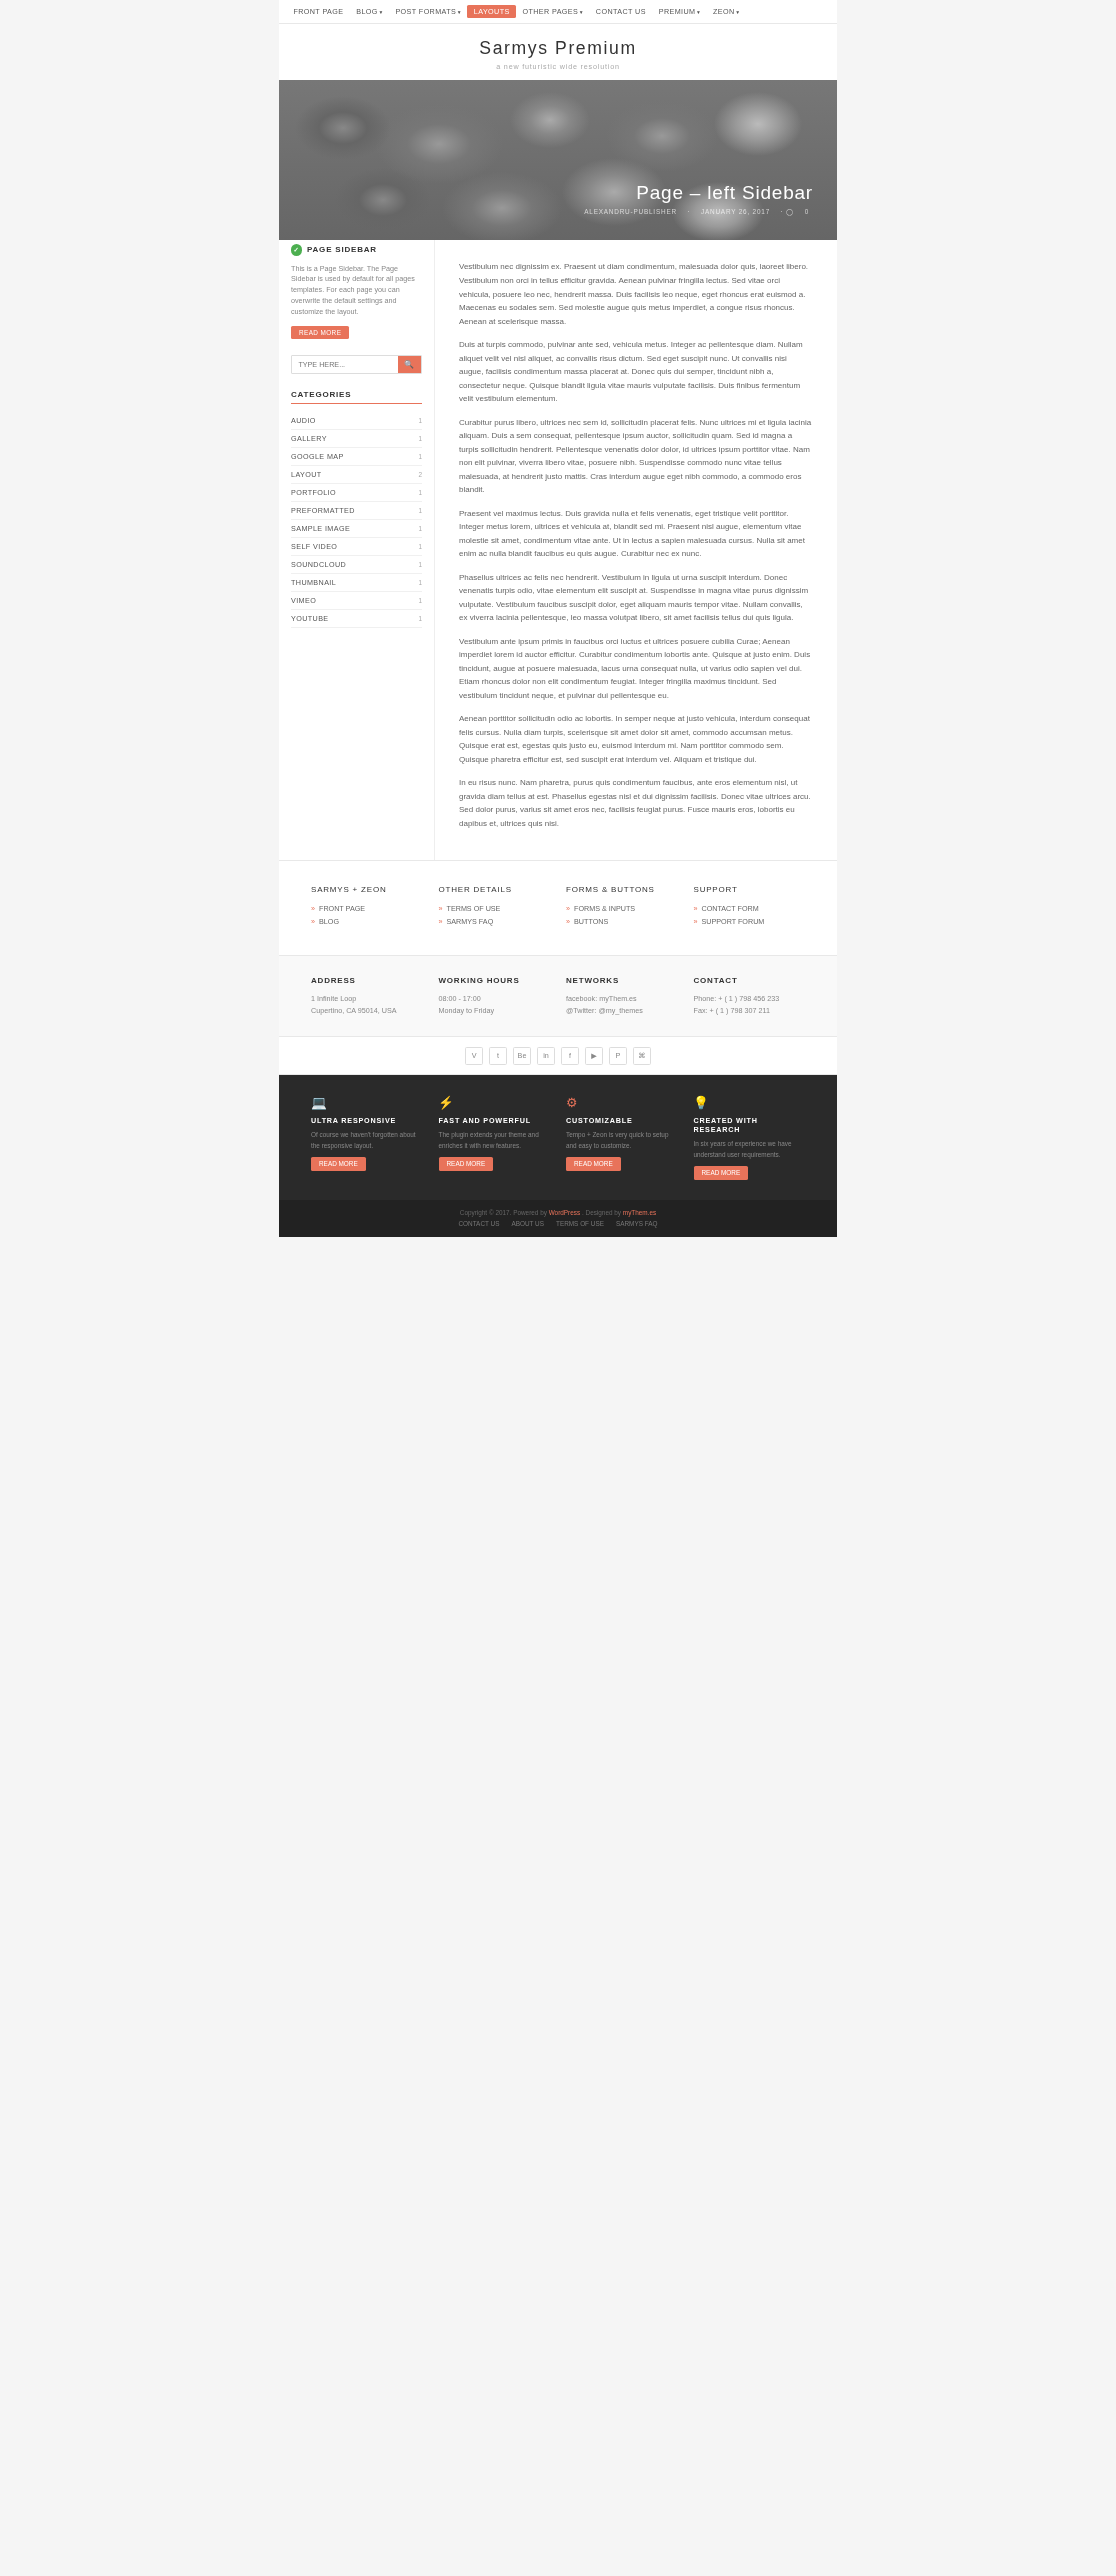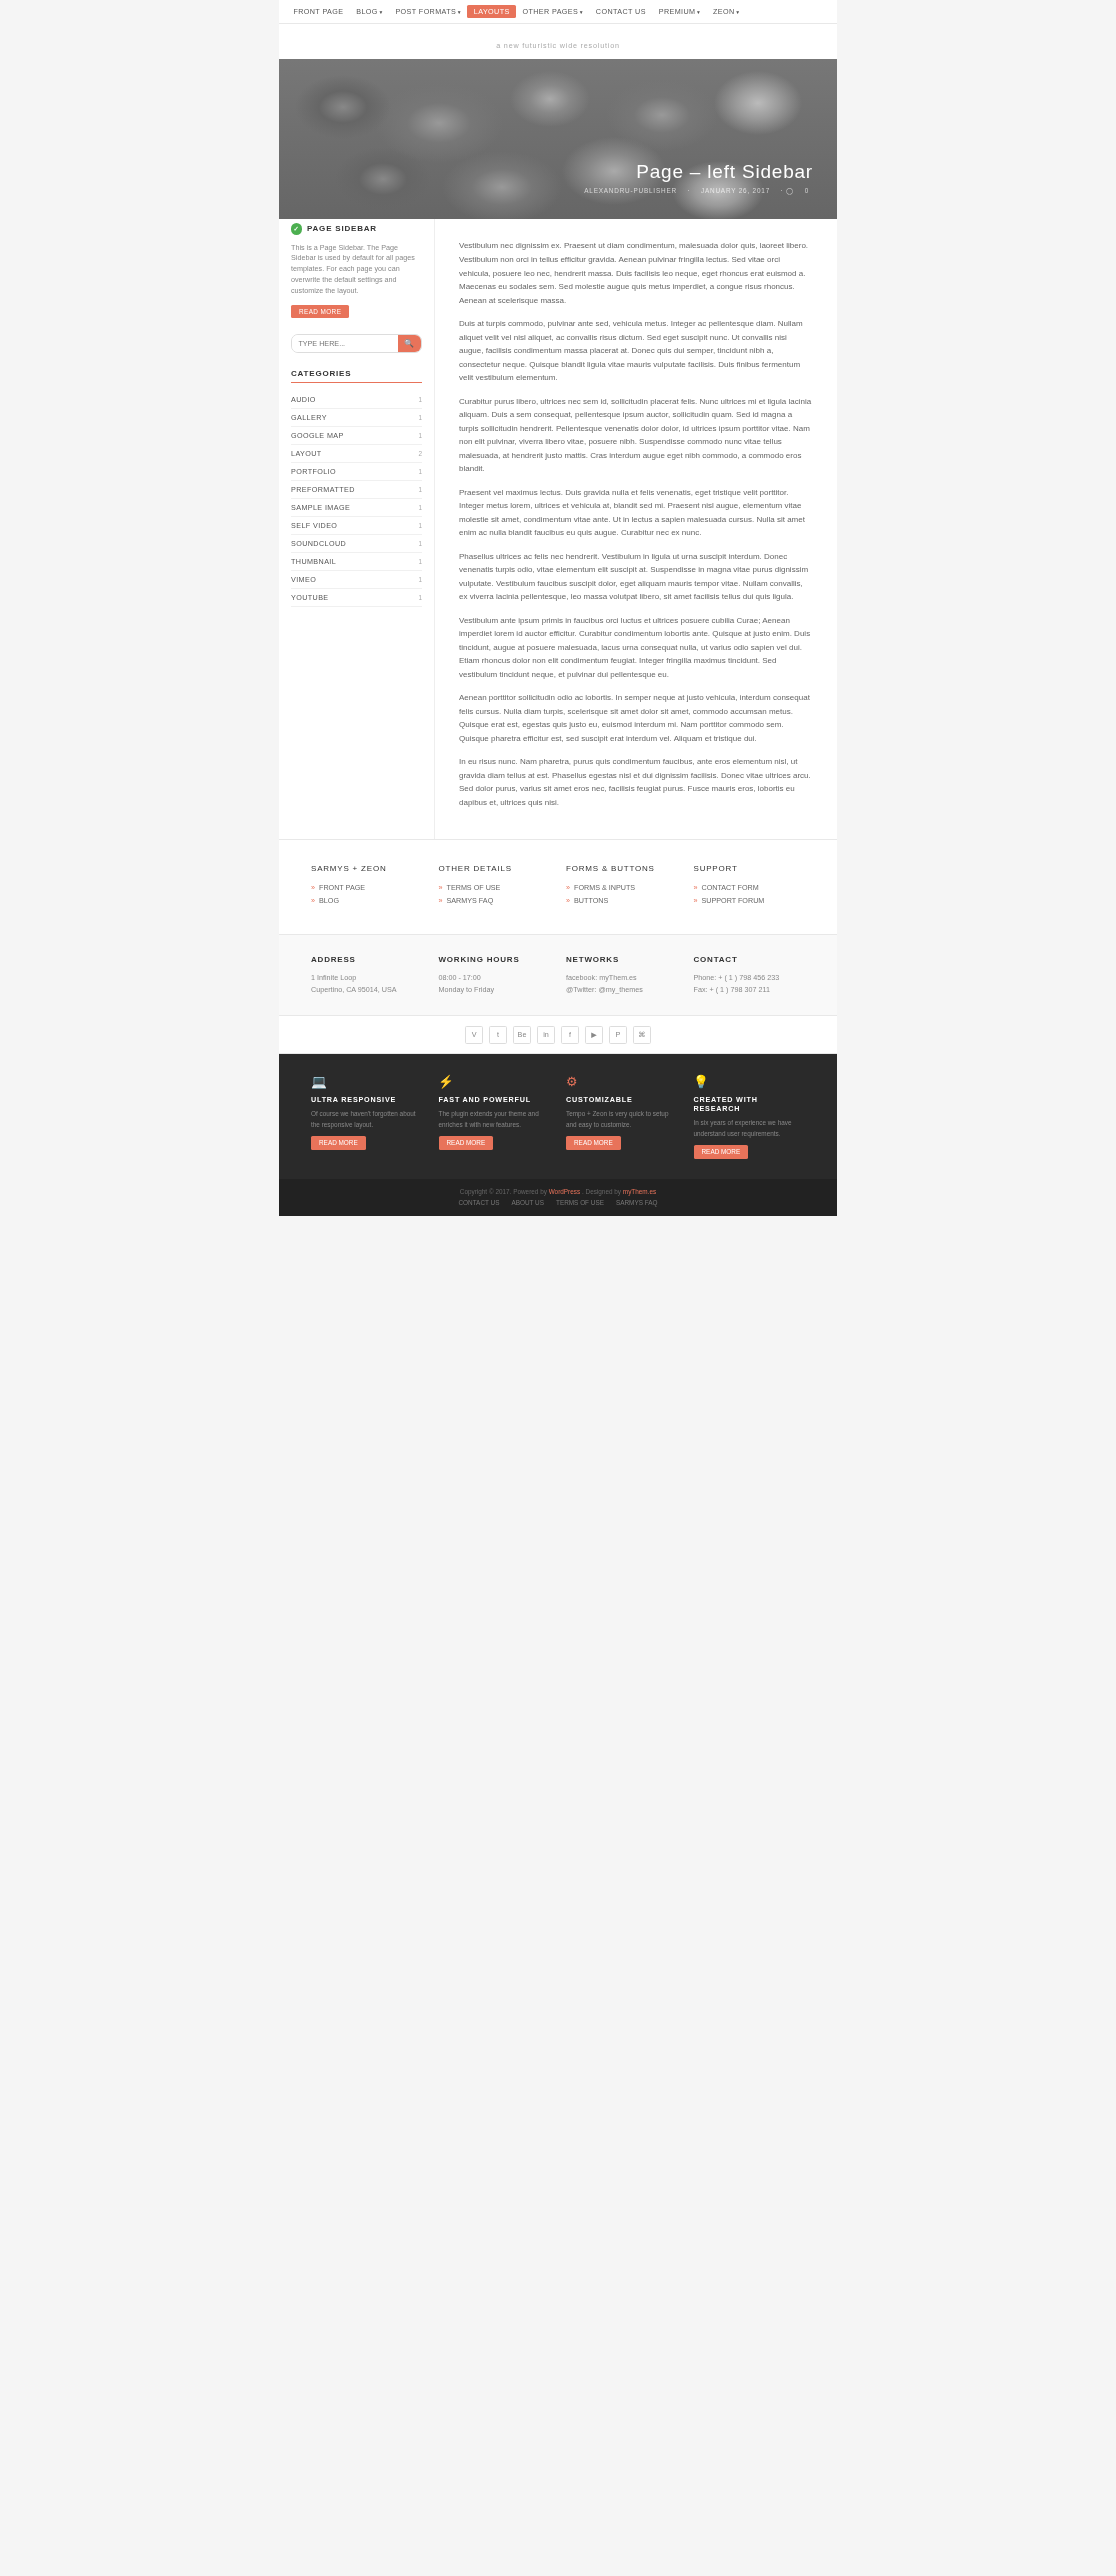--- a/index.html
+++ b/index.html
@@ -39,21 +39,21 @@
     
     .main-wrapper { display: flex; background: #fff; }
     
     
     .sidebar { width: 156px; min-width: 156px; padding: 4px 12px; border-right: 0.8px solid #eee; background: #fff; }
     .sidebar-widget { margin-bottom: 16px; }
     .sidebar-widget-title { display: flex; align-items: center; font-size: 8px; font-weight: 700; color: #333; text-transform: uppercase; letter-spacing: 0.8px; margin-bottom: 8px; }
     .sidebar-check { width: 11.2px; height: 11.2px; background: #4caf50; border-radius: 50%; margin-right: 4.8px; display: inline-flex; align-items: center; justify-content: center; color: #fff; font-size: 6.4px; flex-shrink: 0; }
     .sidebar-text { font-size: 7.2px; color: #888; line-height: 1.5; margin-bottom: 8px; }
     .read-more-btn { background: #e8735a; color: #fff; border: none; padding: 3.2px 8px; font-size: 6.4px; border-radius: 1.6px; cursor: pointer; text-transform: uppercase; letter-spacing: 0.4px; }
-    .search-box { display: flex; align-items: center; border: 0.8px solid #ddd; border-radius: 7px; overflow: hidden; margin-bottom: 16px; }
+    .search-box { display: flex; align-items: center; border: 0.8px solid #ddd; border-radius: 1px; overflow: hidden; margin-bottom: 16px; }
     .search-input { flex: 1; border: none; padding: 4px 6.4px; font-size: 7.2px; outline: none; color: #999; }
     .search-btn { background: #e8735a; border: none; padding: 4px 6.4px; cursor: pointer; color: #fff; font-size: 8px; }
     
     .categories-title { font-size: 8px; font-weight: 700; color: #333; text-transform: uppercase; letter-spacing: 0.8px; margin-bottom: 8px; border-bottom: 1.6px solid #e8735a; padding-bottom: 4px; }
     .cat-item { display: flex; justify-content: space-between; align-items: center; padding: 4px 0; border-bottom: 0.8px solid #f0f0f0; gap: 28px; }
     .cat-name { font-size: 7.2px; color: #555; text-transform: uppercase; letter-spacing: 0.4px; }
     .cat-count { font-size: 6.4px; color: #aaa; }
 
     
     .article { flex: 1; padding: 20px 24px; }
@@ -97,20 +97,21 @@
   <a href="#" class="nav-dropdown">BLOG</a>
   <a href="#" class="nav-dropdown">POST FORMATS</a>
   <a href="#" class="nav-active">LAYOUTS</a>
   <a href="#" class="nav-dropdown">OTHER PAGES</a>
   <a href="#">CONTACT US</a>
   <a href="#" class="nav-dropdown">PREMIUM</a>
   <a href="#" class="nav-dropdown">ZEON</a>
 </nav>
 
 <header class="site-header">
+  <div class="site-title">Sarmys Premium</div>
   <div class="site-tagline">a new futuristic wide resolution</div>
 </header>
 
 <div class="hero">
   <div class="stones-bg"></div>
   <div class="hero-content">
     <div class="hero-title">Page – left Sidebar</div>
     <div class="hero-meta">
       <span>ALEXANDRU-PUBLISHER</span>
       <span> · </span>

